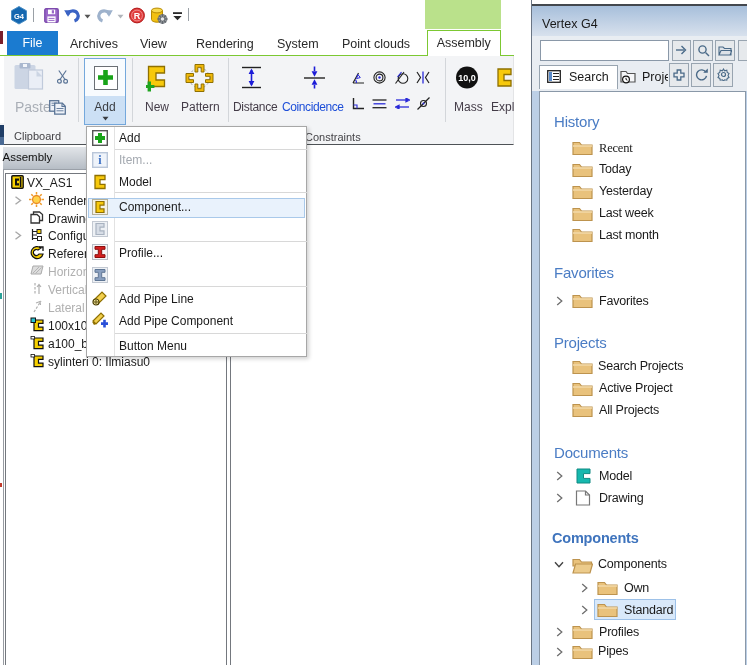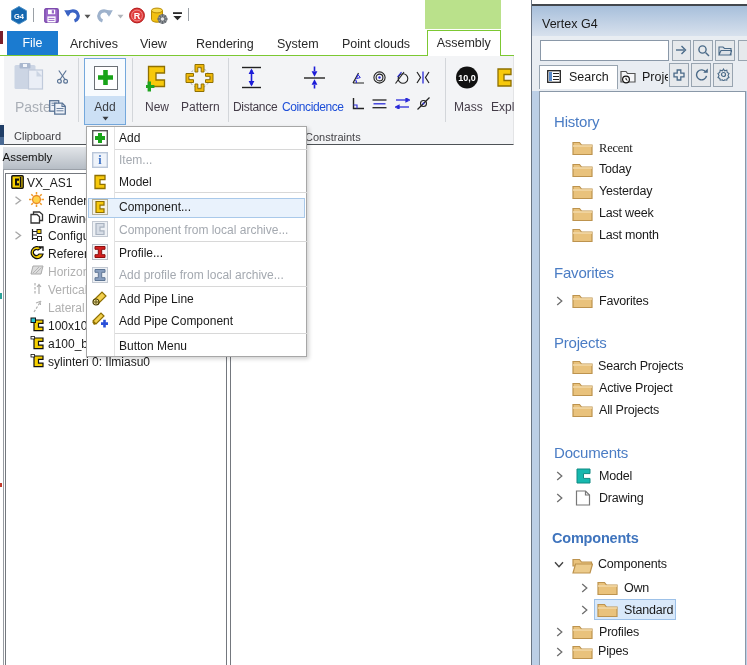--- a/index.html
+++ b/index.html
@@ -377,33 +377,31 @@
   <svg class="abs" style="left:5px;top:72px;" width="16" height="16" viewBox="0 0 16 16">
     <rect x="0.5" y="0.5" width="15" height="15" fill="#f4f1e4" stroke="#b5b098" stroke-width="1"></rect>
     <path d="M4,2.5 h8 v3.6 h-4 v3.8 h4 v3.6 h-8 z" fill="#f7c90c" stroke="#8f7000" stroke-width="1.2"></path>
   </svg>
   <div class="abs" style="left:32.5px;top:73.5px;font-size:12px;color:#1a1a1a;">Component...</div>
 
   <svg class="abs" style="left:5px;top:94.5px;" width="16" height="16" viewBox="0 0 16 16">
     <rect x="0.5" y="0.5" width="15" height="15" fill="#eef1f5" stroke="#c3c9d2" stroke-width="1"></rect>
     <path d="M4,2.5 h8 v3.6 h-4 v3.8 h4 v3.6 h-8 z" fill="#d7dde6" stroke="#a8b2c0" stroke-width="1.2"></path>
   </svg>
-  <div class="abs" style="left:32.5px;top:96px;font-size:12px;color:#a4a9b0;">Component from local archive...</div>
 
   <svg class="abs" style="left:5px;top:117.5px;" width="16" height="16" viewBox="0 0 16 16">
     <rect x="0.5" y="0.5" width="15" height="15" fill="#f5f6f8" stroke="#b8bec6" stroke-width="1"></rect>
     <path d="M3,2.5 h10 v2.8 h-3.3 v5.4 h3.3 v2.8 h-10 v-2.8 h3.3 v-5.4 h-3.3 z" fill="#d42020" stroke="#8a0f0f" stroke-width="1"></path>
   </svg>
   <div class="abs" style="left:32.5px;top:119px;font-size:12px;color:#1a1a1a;">Profile...</div>
 
   <svg class="abs" style="left:5px;top:140px;" width="16" height="16" viewBox="0 0 16 16">
     <rect x="0.5" y="0.5" width="15" height="15" fill="#eef1f5" stroke="#c3c9d2" stroke-width="1"></rect>
     <path d="M3,2.5 h10 v2.8 h-3.3 v5.4 h3.3 v2.8 h-10 v-2.8 h3.3 v-5.4 h-3.3 z" fill="#8aa0c0" stroke="#5f7694" stroke-width="1"></path>
   </svg>
-  <div class="abs" style="left:32.5px;top:141.5px;font-size:12px;color:#a4a9b0;">Add profile from local archive...</div>
 
   <svg class="abs" style="left:5px;top:163.5px;" width="16" height="16" viewBox="0 0 16 16">
     <path d="M2,10 L10,2 L14,6 L6,14 z" fill="#f2cf4e" stroke="#8f7000" stroke-width="1.2"></path>
     <circle cx="4" cy="12" r="3" fill="#f7e9a0" stroke="#4a3d00" stroke-width="1.2"></circle>
     <circle cx="4" cy="12" r="1.2" fill="none" stroke="#4a3d00" stroke-width="1"></circle>
   </svg>
   <div class="abs" style="left:32.5px;top:165.5px;font-size:12px;color:#1a1a1a;">Add Pipe Line</div>
 
   <svg class="abs" style="left:5px;top:185.5px;" width="17" height="17" viewBox="0 0 17 17">
     <path d="M1,9 L9,1 L12,4 L4,12 z" fill="#f2cf4e" stroke="#8f7000" stroke-width="1.2"></path>

